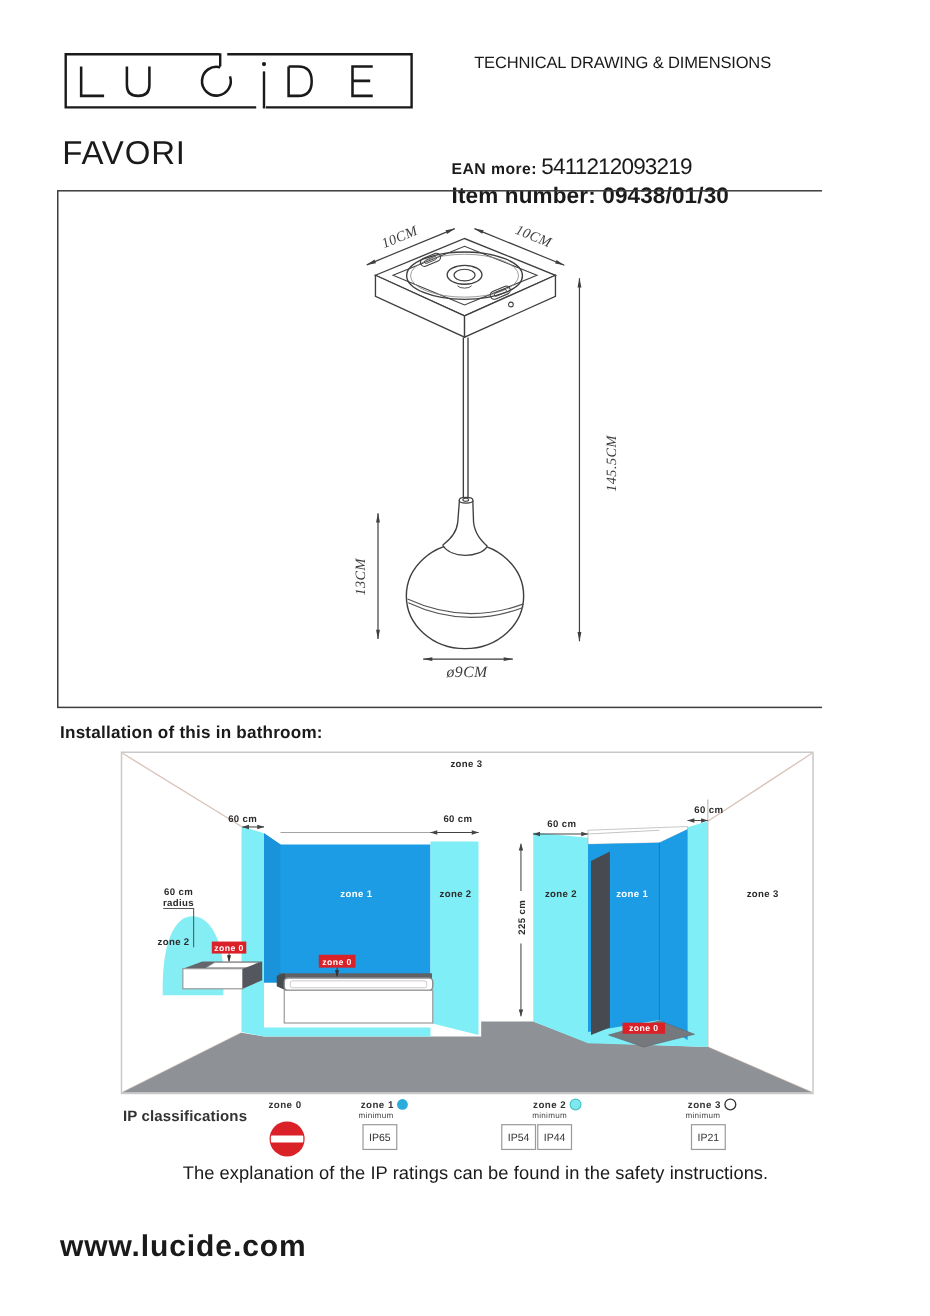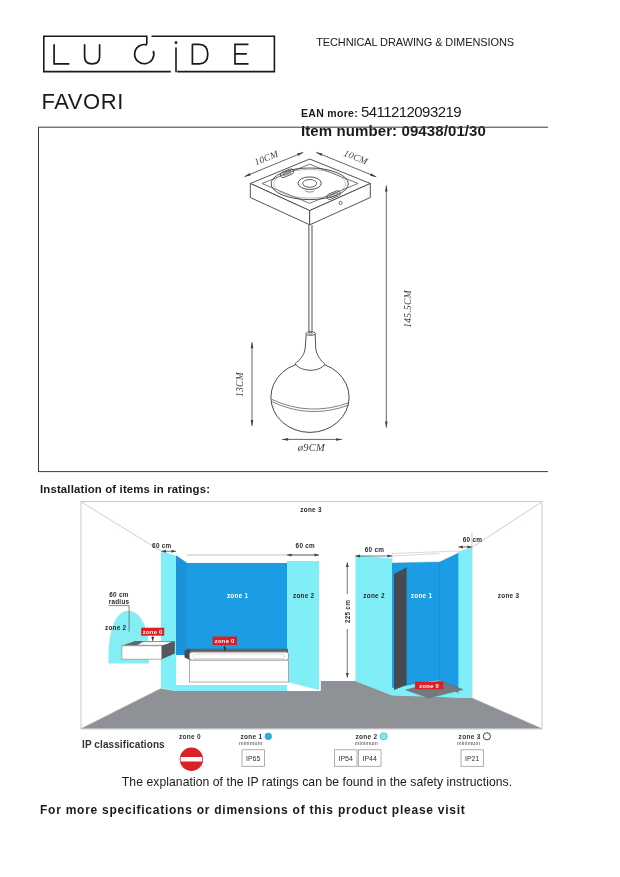--- a/index.html
+++ b/index.html
@@ -13,28 +13,28 @@
 <div id="page">
 
 <div class="t" style="right:34px;top:36px;font-size:11px;letter-spacing:-0.1px;">TECHNICAL DRAWING &amp; DIMENSIONS</div>
 
 <div class="t" style="left:41.5px;top:88.5px;font-size:22px;font-weight:normal;letter-spacing:0.55px;">FAVORI</div>
 
 <div class="t" style="left:301px;top:89.5px;font-size:15px;font-weight:bold;letter-spacing:0.1px;margin-top:32px;">Item number: 09438/01/30</div>
 
 <div class="t" style="left:301px;top:102.5px;font-size:10.5px;"><b style="letter-spacing:0.3px;">EAN more:</b> <span style="font-size:15px;letter-spacing:-0.55px;">5411212093219</span></div>
 
-<div class="t" style="left:40px;top:483.4px;font-size:11.4px;font-weight:bold;letter-spacing:0.15px;">Installation of items in ratings:</div>
+<div class="t" style="left:40px;top:483.4px;font-size:11.4px;font-weight:bold;letter-spacing:0.15px;">Installation of this in bathroom:</div>
 
 <div class="t" style="left:82px;top:738.6px;font-size:10px;font-weight:bold;letter-spacing:0.1px;color:#333;">IP classifications</div>
 
 <div class="t" style="left:7px;top:774.7px;width:620px;text-align:center;font-size:12.2px;letter-spacing:0.05px;">The explanation of the IP ratings can be found in the safety instructions.</div>
 
-<div class="t" style="left:40px;top:802.5px;font-size:12px;font-weight:bold;letter-spacing:0.75px;">For more specifications or dimensions of this product please visit</div>
-
+
+<div class="t" style="left:40px;top:819.5px;font-size:20px;font-weight:bold;letter-spacing:0.6px;">www.lucide.com</div>
 
 <svg width="620" height="877" viewBox="0 0 620 877">
 <g stroke="#1a1a1a" stroke-width="1.6" fill="none">
 
 <path d="M151.5,36.2 H274.4 V71.6 H177.2 M170.8,71.6 H43.8 V36.2 H146.3"></path>
 
 <path d="M146.8,35.5 V44.2"></path>
 
 <path d="M176,47.6 V72.3"></path>
 

